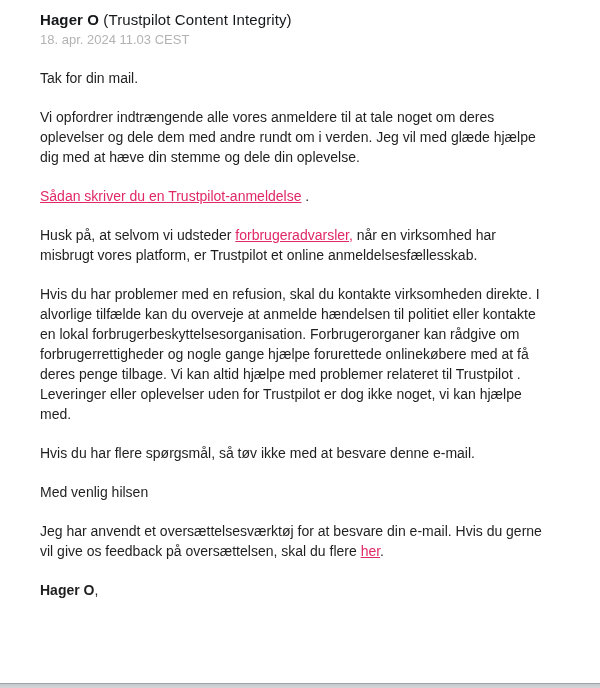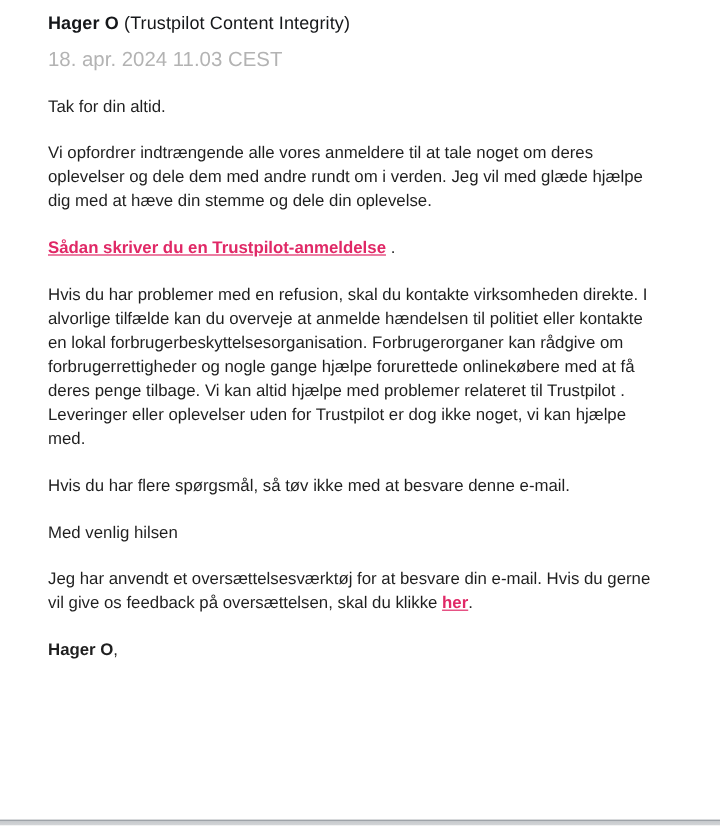--- a/index.html
+++ b/index.html
@@ -20,38 +20,37 @@
   }
   .sender-line {
     font-size: 15px;
     line-height: 20px;
     color: #15171a;
     letter-spacing: 0.1px;
   }
   .sender-name { font-weight: 700; }
   .sender-org { font-weight: 400; }
   .timestamp {
-    font-size: 17px;
+    font-size: 13px;
     line-height: 18px;
     color: var(--timestamp, #b3b3b3);
-    margin-top: 11px;
+    margin-top: 1px;
   }
   .email-body {
     margin-top: 14px;
     width: 506px;
     font-size: 14px;
     line-height: 20px;
   }
   .email-body p { margin: 19px 0 0 0; }
   .email-body p.first { margin-top: 0; }
   a.body-link {
     color: var(--link, #e02866);
     text-decoration: underline;
     cursor: pointer;
-    font-weight: bold;
   }
   .sig-name { font-weight: 700; }
   .bottom-bar {
     position: absolute;
     left: 0; bottom: 0;
     width: 600px; height: 5px;
     background: linear-gradient(to bottom, #9ea3a8 0%, #9ea3a8 30%, #c7cacd 30%, #d4d6d8 100%);
     z-index: 5;
   }
 </style>
@@ -64,35 +63,36 @@
     <div class="sender-line">
       <span class="sender-name">Hager O</span>
       <span class="sender-org">(Trustpilot Content Integrity)</span>
     </div>
     <div class="timestamp">18. apr. 2024 11.03 CEST</div>
   </div>
 
   <div class="email-body">
 
 
-    <p>Tak for din altid.</p>
+    <p>Tak for din mail.</p>
 
     <p>Vi opfordrer indtrængende alle vores anmeldere til at tale noget om deres oplevelser og dele dem med andre rundt om i verden. Jeg vil med glæde hjælpe dig med at hæve din stemme og dele din oplevelse.</p>
 
     <p><a class="body-link">Sådan skriver du en Trustpilot-anmeldelse</a><span> .</span></p>
 
+    <p><span>Husk på, at selvom vi udsteder </span><a class="body-link">forbrugeradvarsler,</a><span> når en virksomhed har misbrugt vores platform, er Trustpilot et online anmeldelsesfællesskab.</span></p>
 
 
     <p>Hvis du har problemer med en refusion, skal du kontakte virksomheden direkte. I alvorlige tilfælde kan du overveje at anmelde hændelsen til politiet eller kontakte en lokal forbrugerbeskyttelsesorganisation. Forbrugerorganer kan rådgive om forbrugerrettigheder og nogle gange hjælpe forurettede onlinekøbere med at få deres penge tilbage. Vi kan altid hjælpe med problemer relateret til Trustpilot . Leveringer eller oplevelser uden for Trustpilot er dog ikke noget, vi kan hjælpe med.</p>
 
     <p>Hvis du har flere spørgsmål, så tøv ikke med at besvare denne e-mail.</p>
 
     <p>Med venlig hilsen</p>
 
-    <p><span>Jeg har anvendt et oversættelsesværktøj for at besvare din e-mail. Hvis du gerne vil give os feedback på oversættelsen, skal du klikke </span><a class="body-link">her</a><span>.</span></p>
+    <p><span>Jeg har anvendt et oversættelsesværktøj for at besvare din e-mail. Hvis du gerne vil give os feedback på oversættelsen, skal du flere </span><a class="body-link">her</a><span>.</span></p>
 
     <p><span class="sig-name">Hager O</span><span>,</span></p>
 
   </div>
 
   <div class="bottom-bar"></div>
 
 </div>
 
 </body></html>

